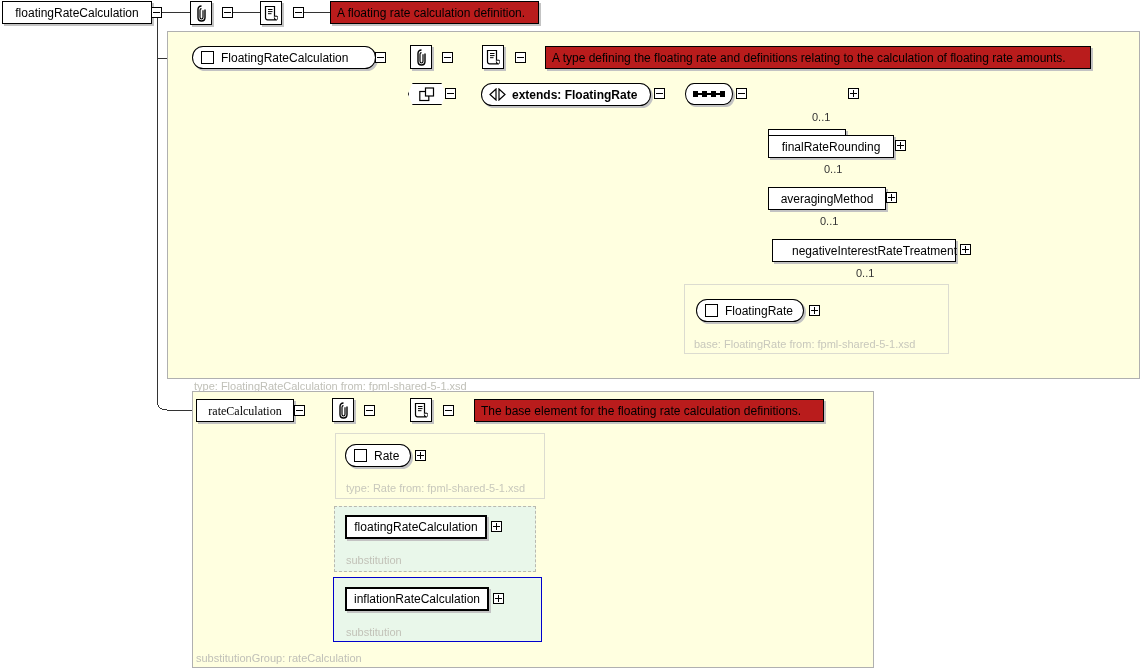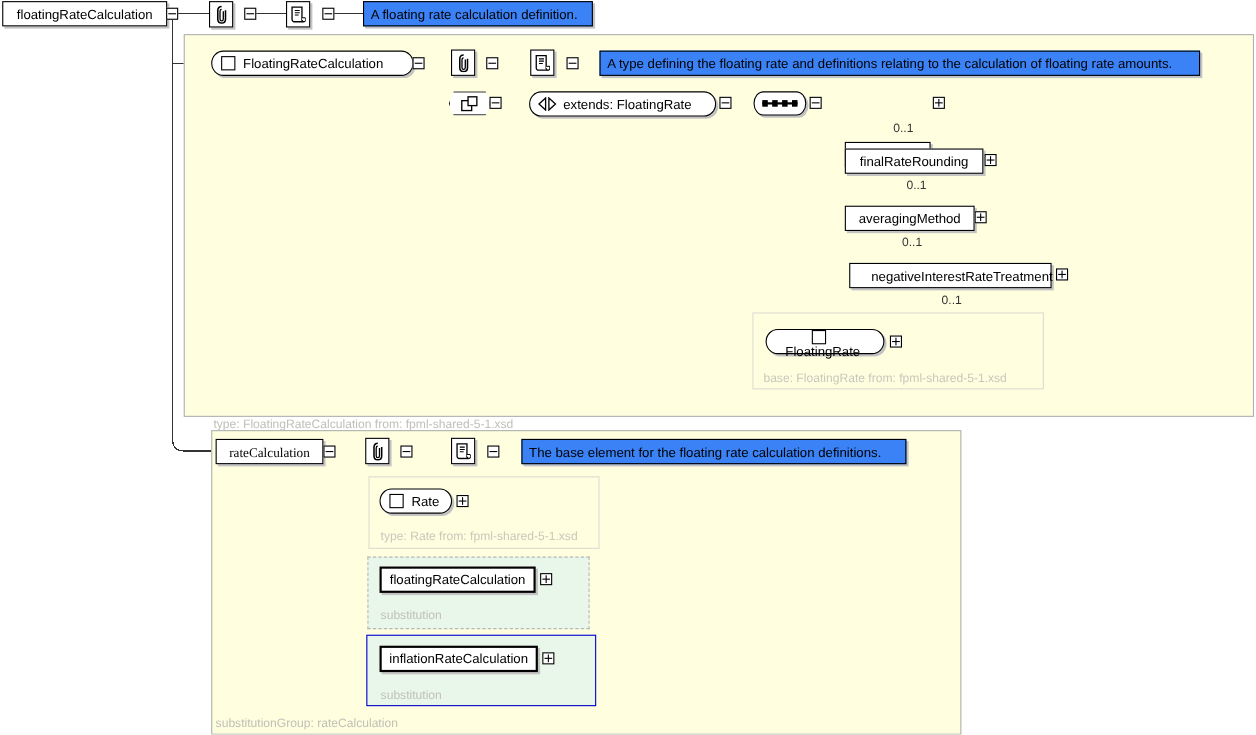--- a/index.html
+++ b/index.html
@@ -75,21 +75,21 @@
     align-items: center;
     justify-content: center;
     padding: 0 7px;
     white-space: nowrap;
     box-shadow: 2px 2px 0 0 #c3c3c3;
   }
   .ebox.thick { border-width: 2px; }
 
   .dbox {
     position: absolute;
-    background: #3b82f6;
+    background: #b91c1c;
     border: 1px solid #000000;
     box-sizing: border-box;
     font-size: 12px;
     color: #000;
     display: flex;
     align-items: center;
     padding: 0 6px;
     white-space: nowrap;
     box-shadow: 2px 2px 0 0 #c3c3c3;
   }
@@ -332,21 +332,21 @@
   </div>
 
   <div class="ext" style="left:408px; top:83px;">
     <svg width="17" height="15" viewBox="0 0 17 15">
       <rect x="0.8" y="4.5" width="9" height="9" fill="#fff" stroke="#000" stroke-width="1.2"></rect>
       <rect x="6.5" y="1" width="8" height="8" fill="#fff" stroke="#000" stroke-width="1.2"></rect>
     </svg>
   </div>
   <div class="tog" style="left:445px; top:88px;"></div>
 
-  <div class="xbox" style="left:481px; top:83px; width:170px; height:23px;">
+  <div class="xbox" style="left:481px; top:83px; width:170px; height:23px;font-weight:bold;">
     <svg width="17" height="13" viewBox="0 0 17 13" style="margin-right:6px; flex:0 0 auto;">
       <polygon points="7,1 7,12 1,6.5" fill="#fff" stroke="#000" stroke-width="1.2"></polygon>
       <polygon points="10,1 10,12 16,6.5" fill="#fff" stroke="#000" stroke-width="1.2"></polygon>
     </svg>
     <span>extends: FloatingRate</span>
   </div>
   <div class="tog" style="left:654px; top:88px;"></div>
 
   <div class="seq" style="left:685px; top:83px;">
     <span class="seqline">
@@ -377,21 +377,21 @@
   <div class="card" style="left:820px; top:215px;">0..1</div>
 
   <div class="ebox" style="left:772px; top:239px; width:184px; height:23px;padding-left:28px;">
     <span>negativeInterestRateTreatment</span>
   </div>
   <div class="tog plus" style="left:960px; top:244px;"></div>
   <div class="card" style="left:856px; top:267px;">0..1</div>
 
   <div class="subframe" style="left:684px; top:284px; width:265px; height:70px;"></div>
   <div class="subframe-label" style="left:694px; top:338px;">base: FloatingRate from: fpml-shared-5-1.xsd</div>
-  <div class="tbox" style="left:696px; top:299px; width:108px; height:23px;flex-direction:column;">
+  <div class="tbox" style="left:696px; top:299px; width:108px; height:23px;">
     <span class="sq"></span>
     <span>FloatingRate</span>
   </div>
   <div class="tog plus" style="left:809px; top:305px;"></div>
 
   <div class="panel" style="left:192px; top:391px; width:682px; height:277px;"></div>
   <div class="panel-label" style="left:196px; top:652px;">substitutionGroup: rateCalculation</div>
 
   <div class="ebox" style="left:196px; top:399px; width:98px; height:23px;font-family:Liberation Serif, serif;">
     <span>rateCalculation</span>

